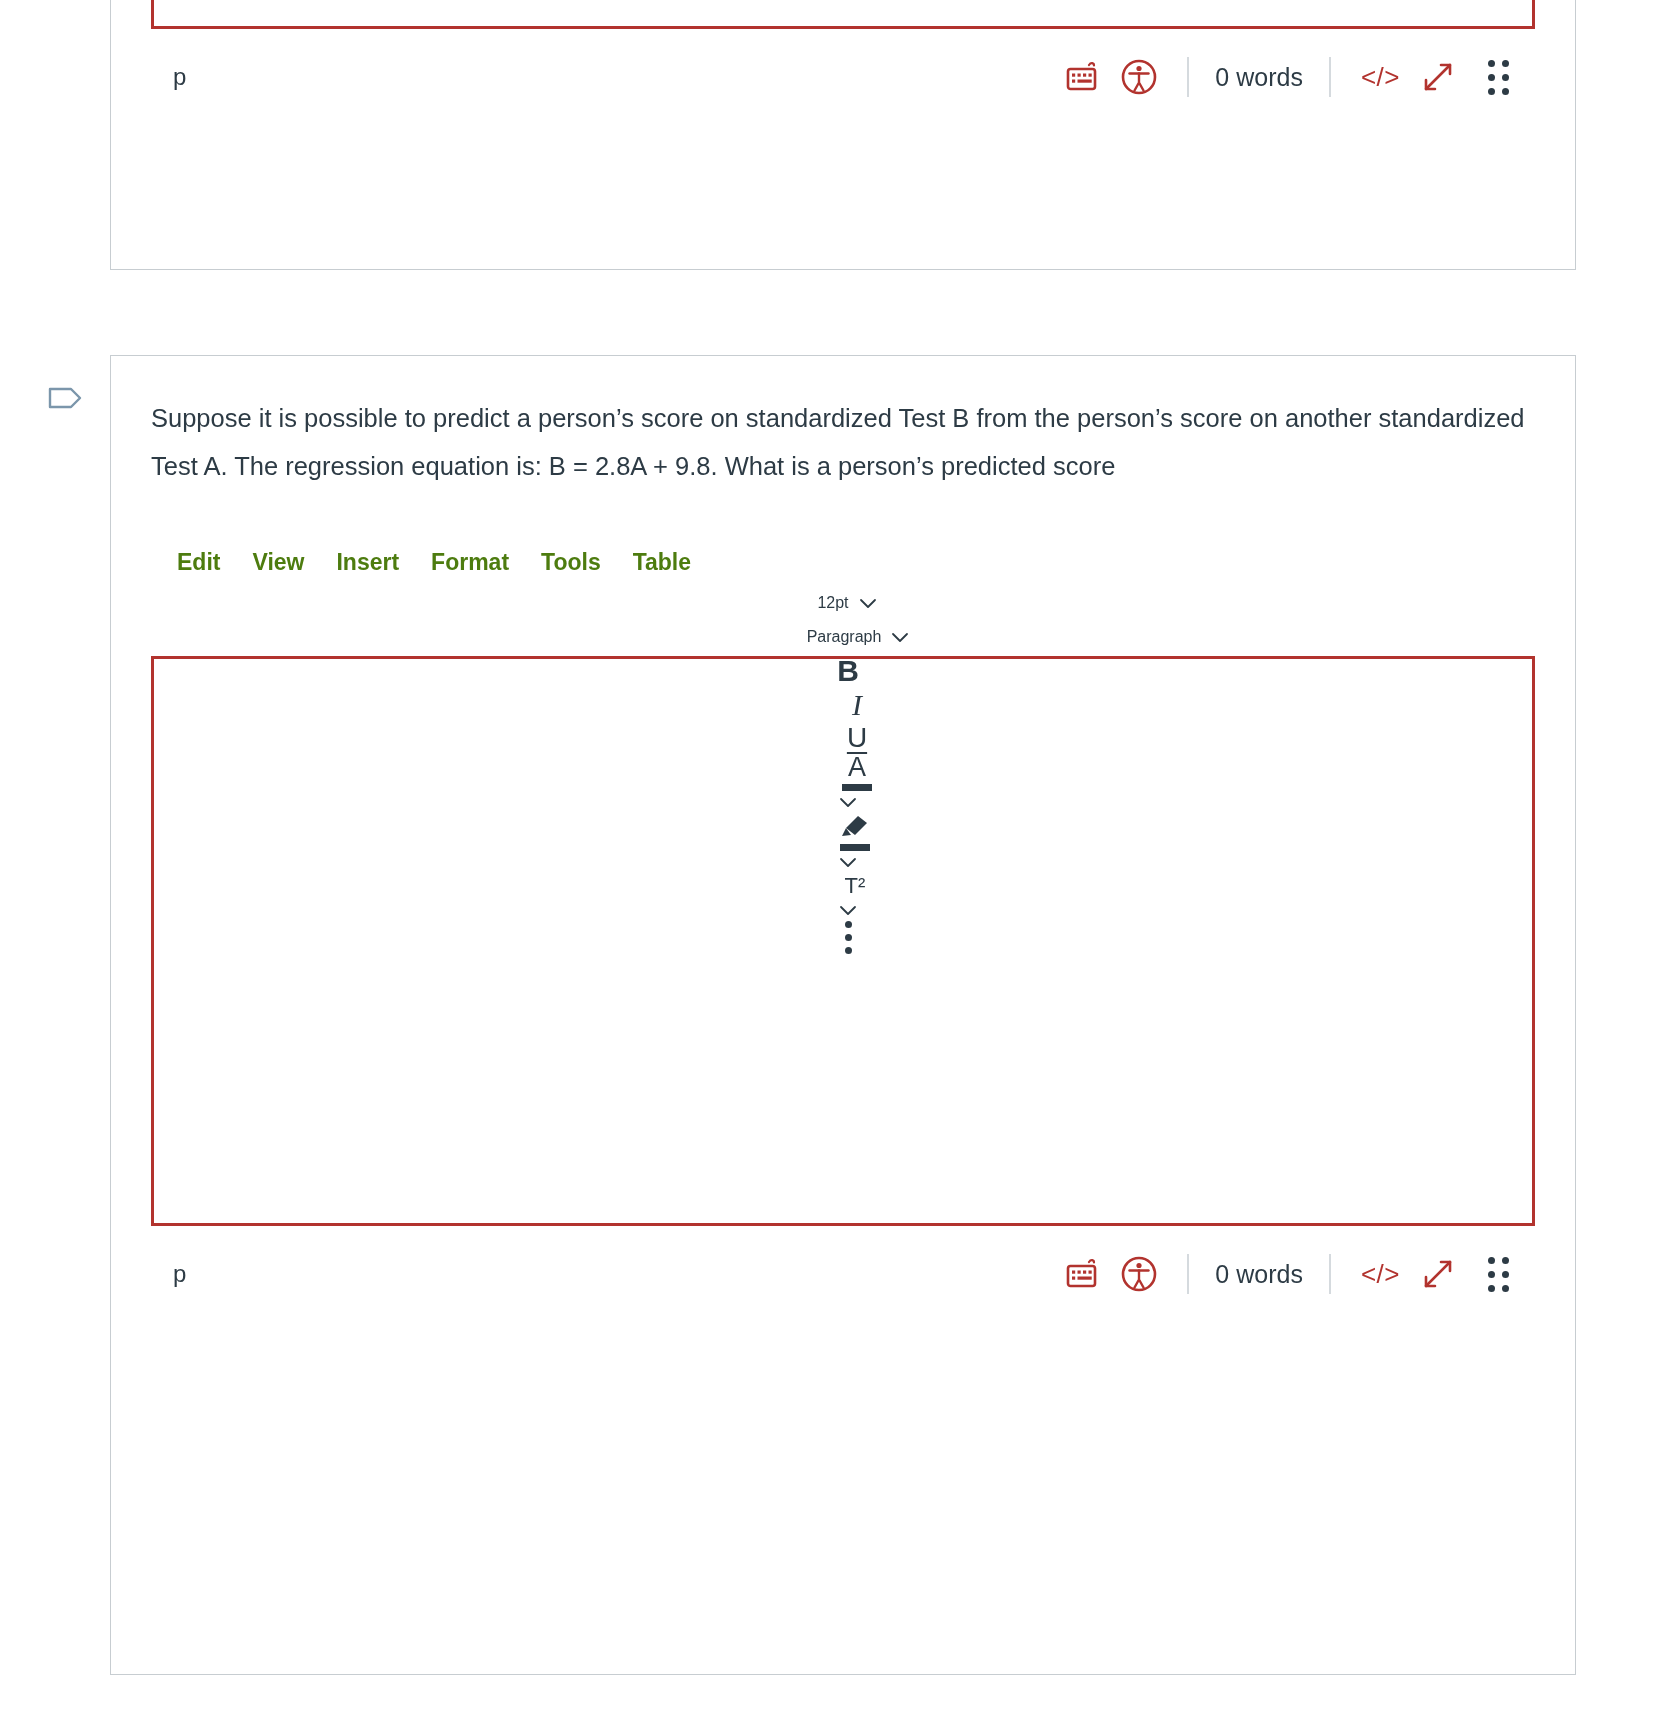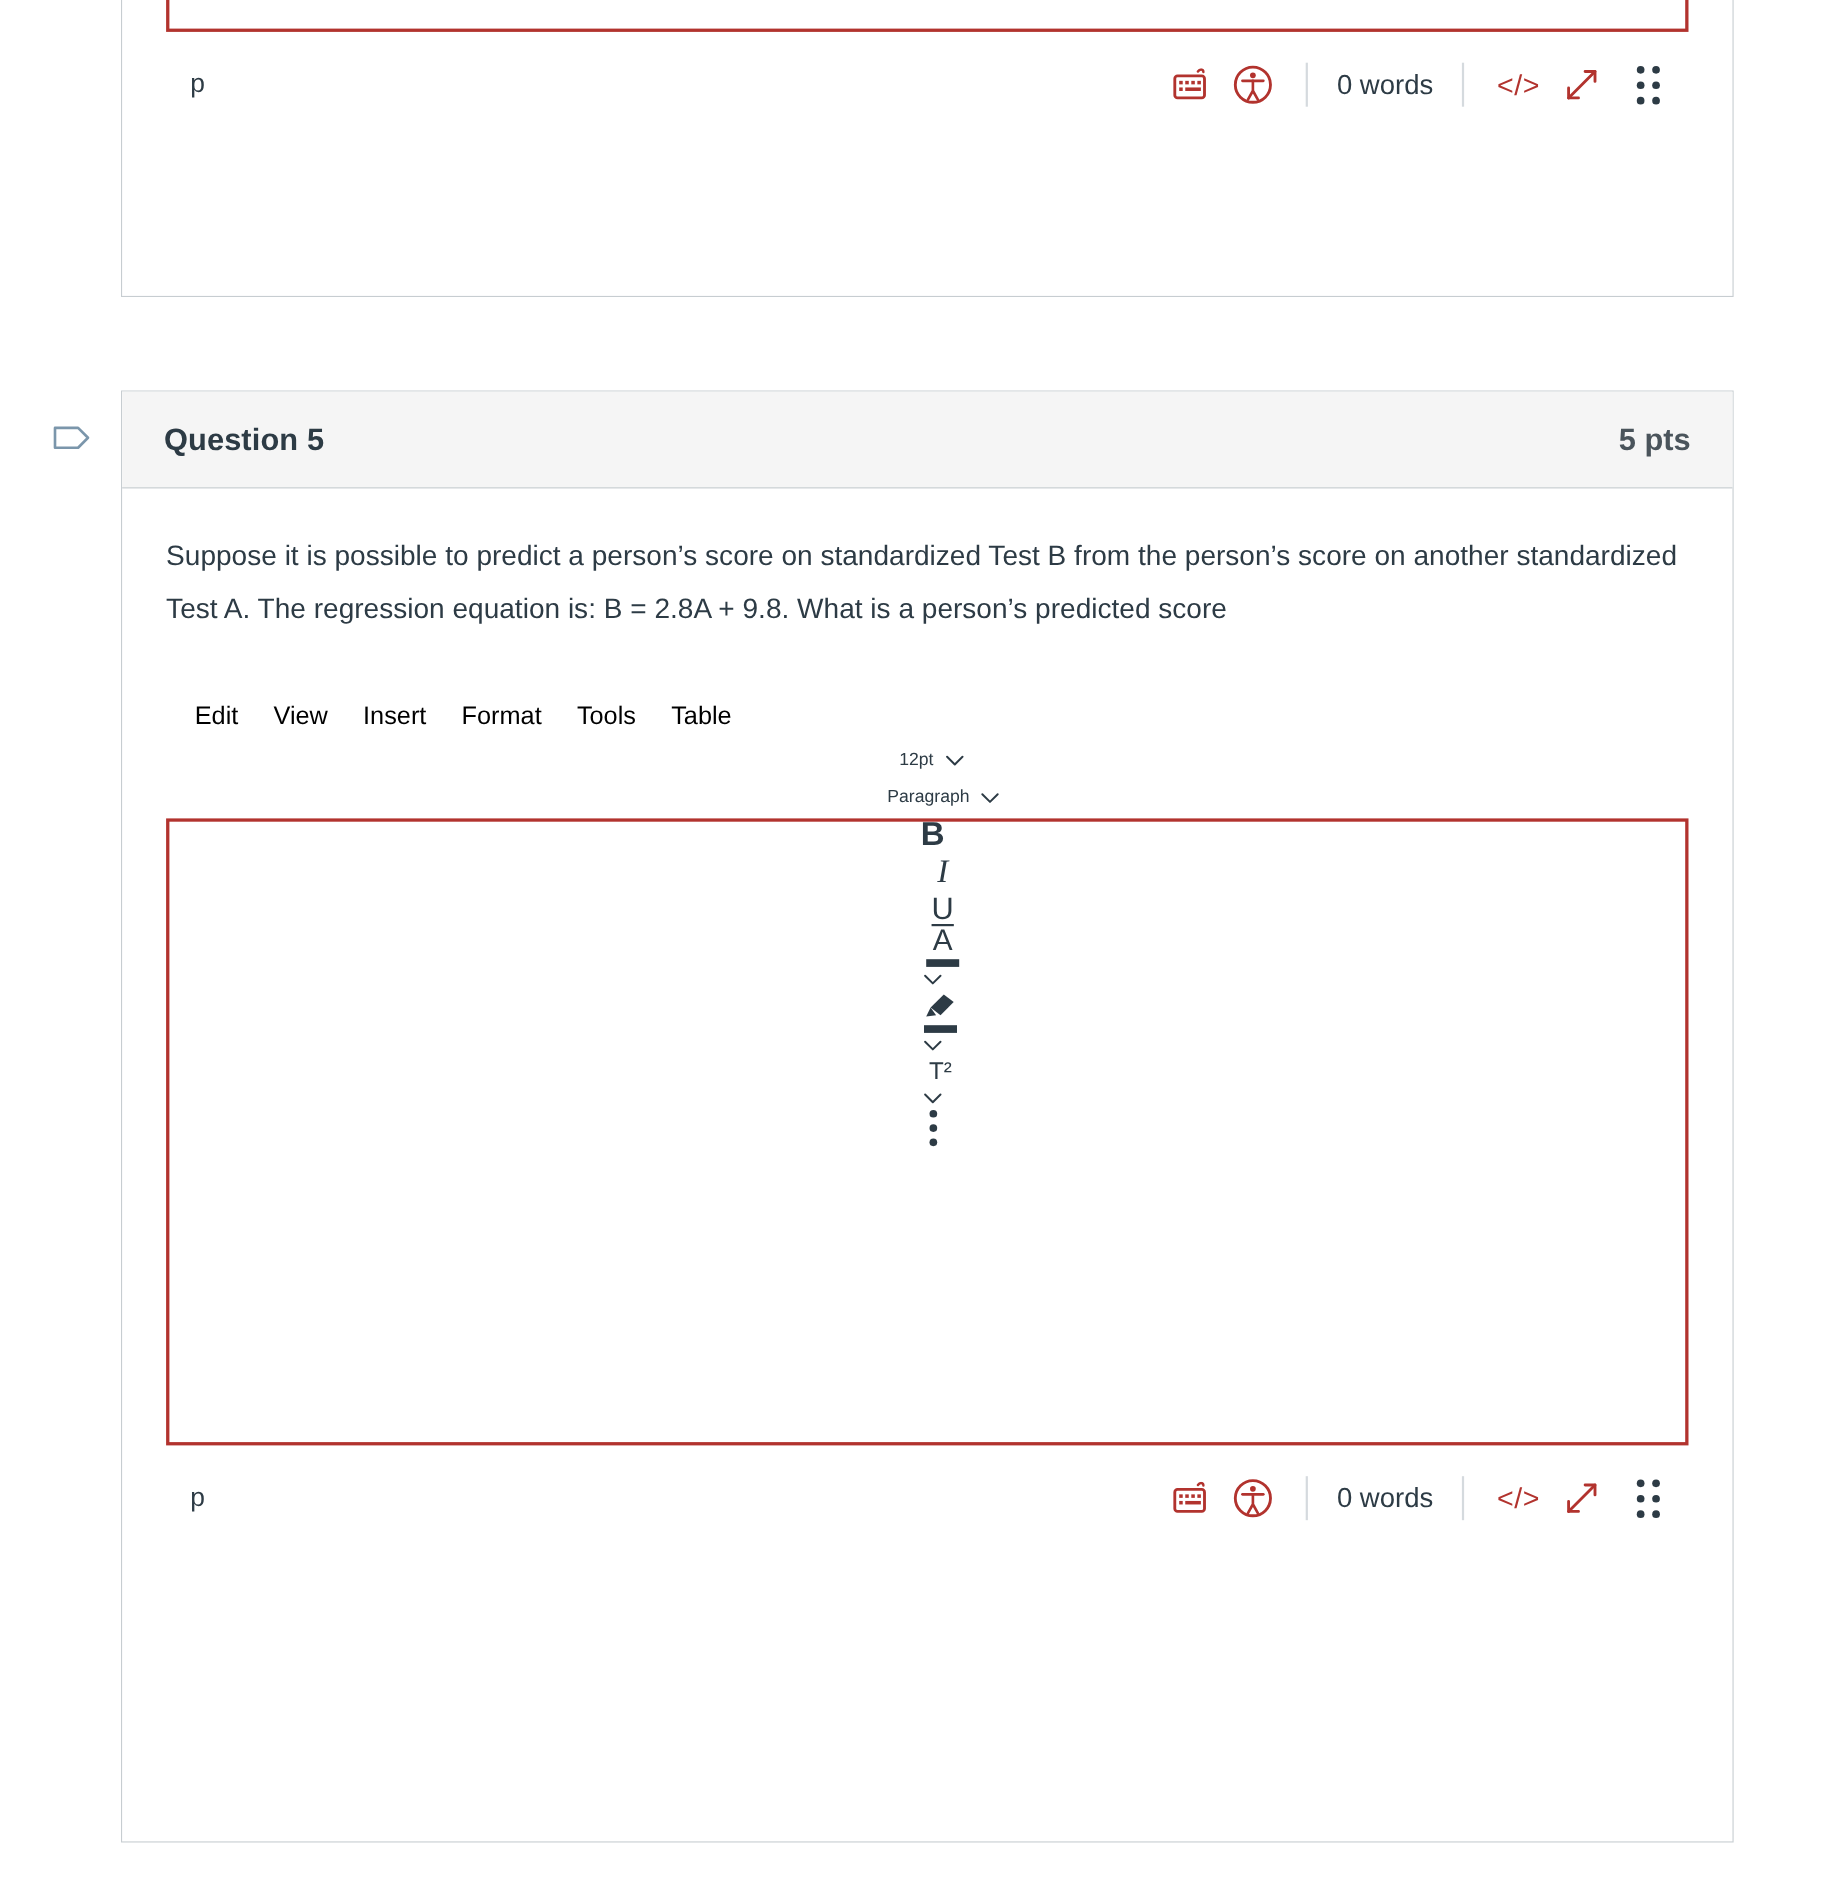--- a/index.html
+++ b/index.html
@@ -83,25 +83,26 @@
 
   .rce-menubar {
     display: flex;
     align-items: center;
     gap: 0px;
     padding-left: 10px;
     height: 48px;
   }
   .menu-item {
     font-size: 23px;
-    color: #000000;
+    color: #4d7c0f;
     padding: 4px 16px;
     cursor: pointer;
     border-radius: 3px;
     line-height: 32px;
+    font-weight: bold;
   }
 
   .rce-toolbar {
     display: flex;
     align-items: center;
     height: 62px;
     padding-left: 10px;
     gap: 0;
     flex-direction: column;
   }
@@ -298,24 +299,20 @@
   </div>
 
   <span class="flag-icon">
     <svg width="44" height="44" viewBox="0 0 44 44" fill="none">
       <path d="M6 13h21l9 9-9 9H6z" stroke="#7b96ab" stroke-width="2.4" fill="#ffffff" stroke-linejoin="round"></path>
     </svg>
   </span>
 
   <div class="question-card card-q5">
 
-    <div class="q-header">
-      <span class="q-title">Question 5</span>
-      <span class="q-points">5 pts</span>
-    </div>
 
     <div class="q-body">
 
       <div class="q-text">
         <p>Suppose it is possible to predict a person’s score on standardized Test B from the person’s score on another standardized Test A. The regression equation is: B = 2.8A + 9.8. What is a person’s predicted score</p>
       </div>
 
       <div class="rce">
 
         <div class="rce-menubar">

